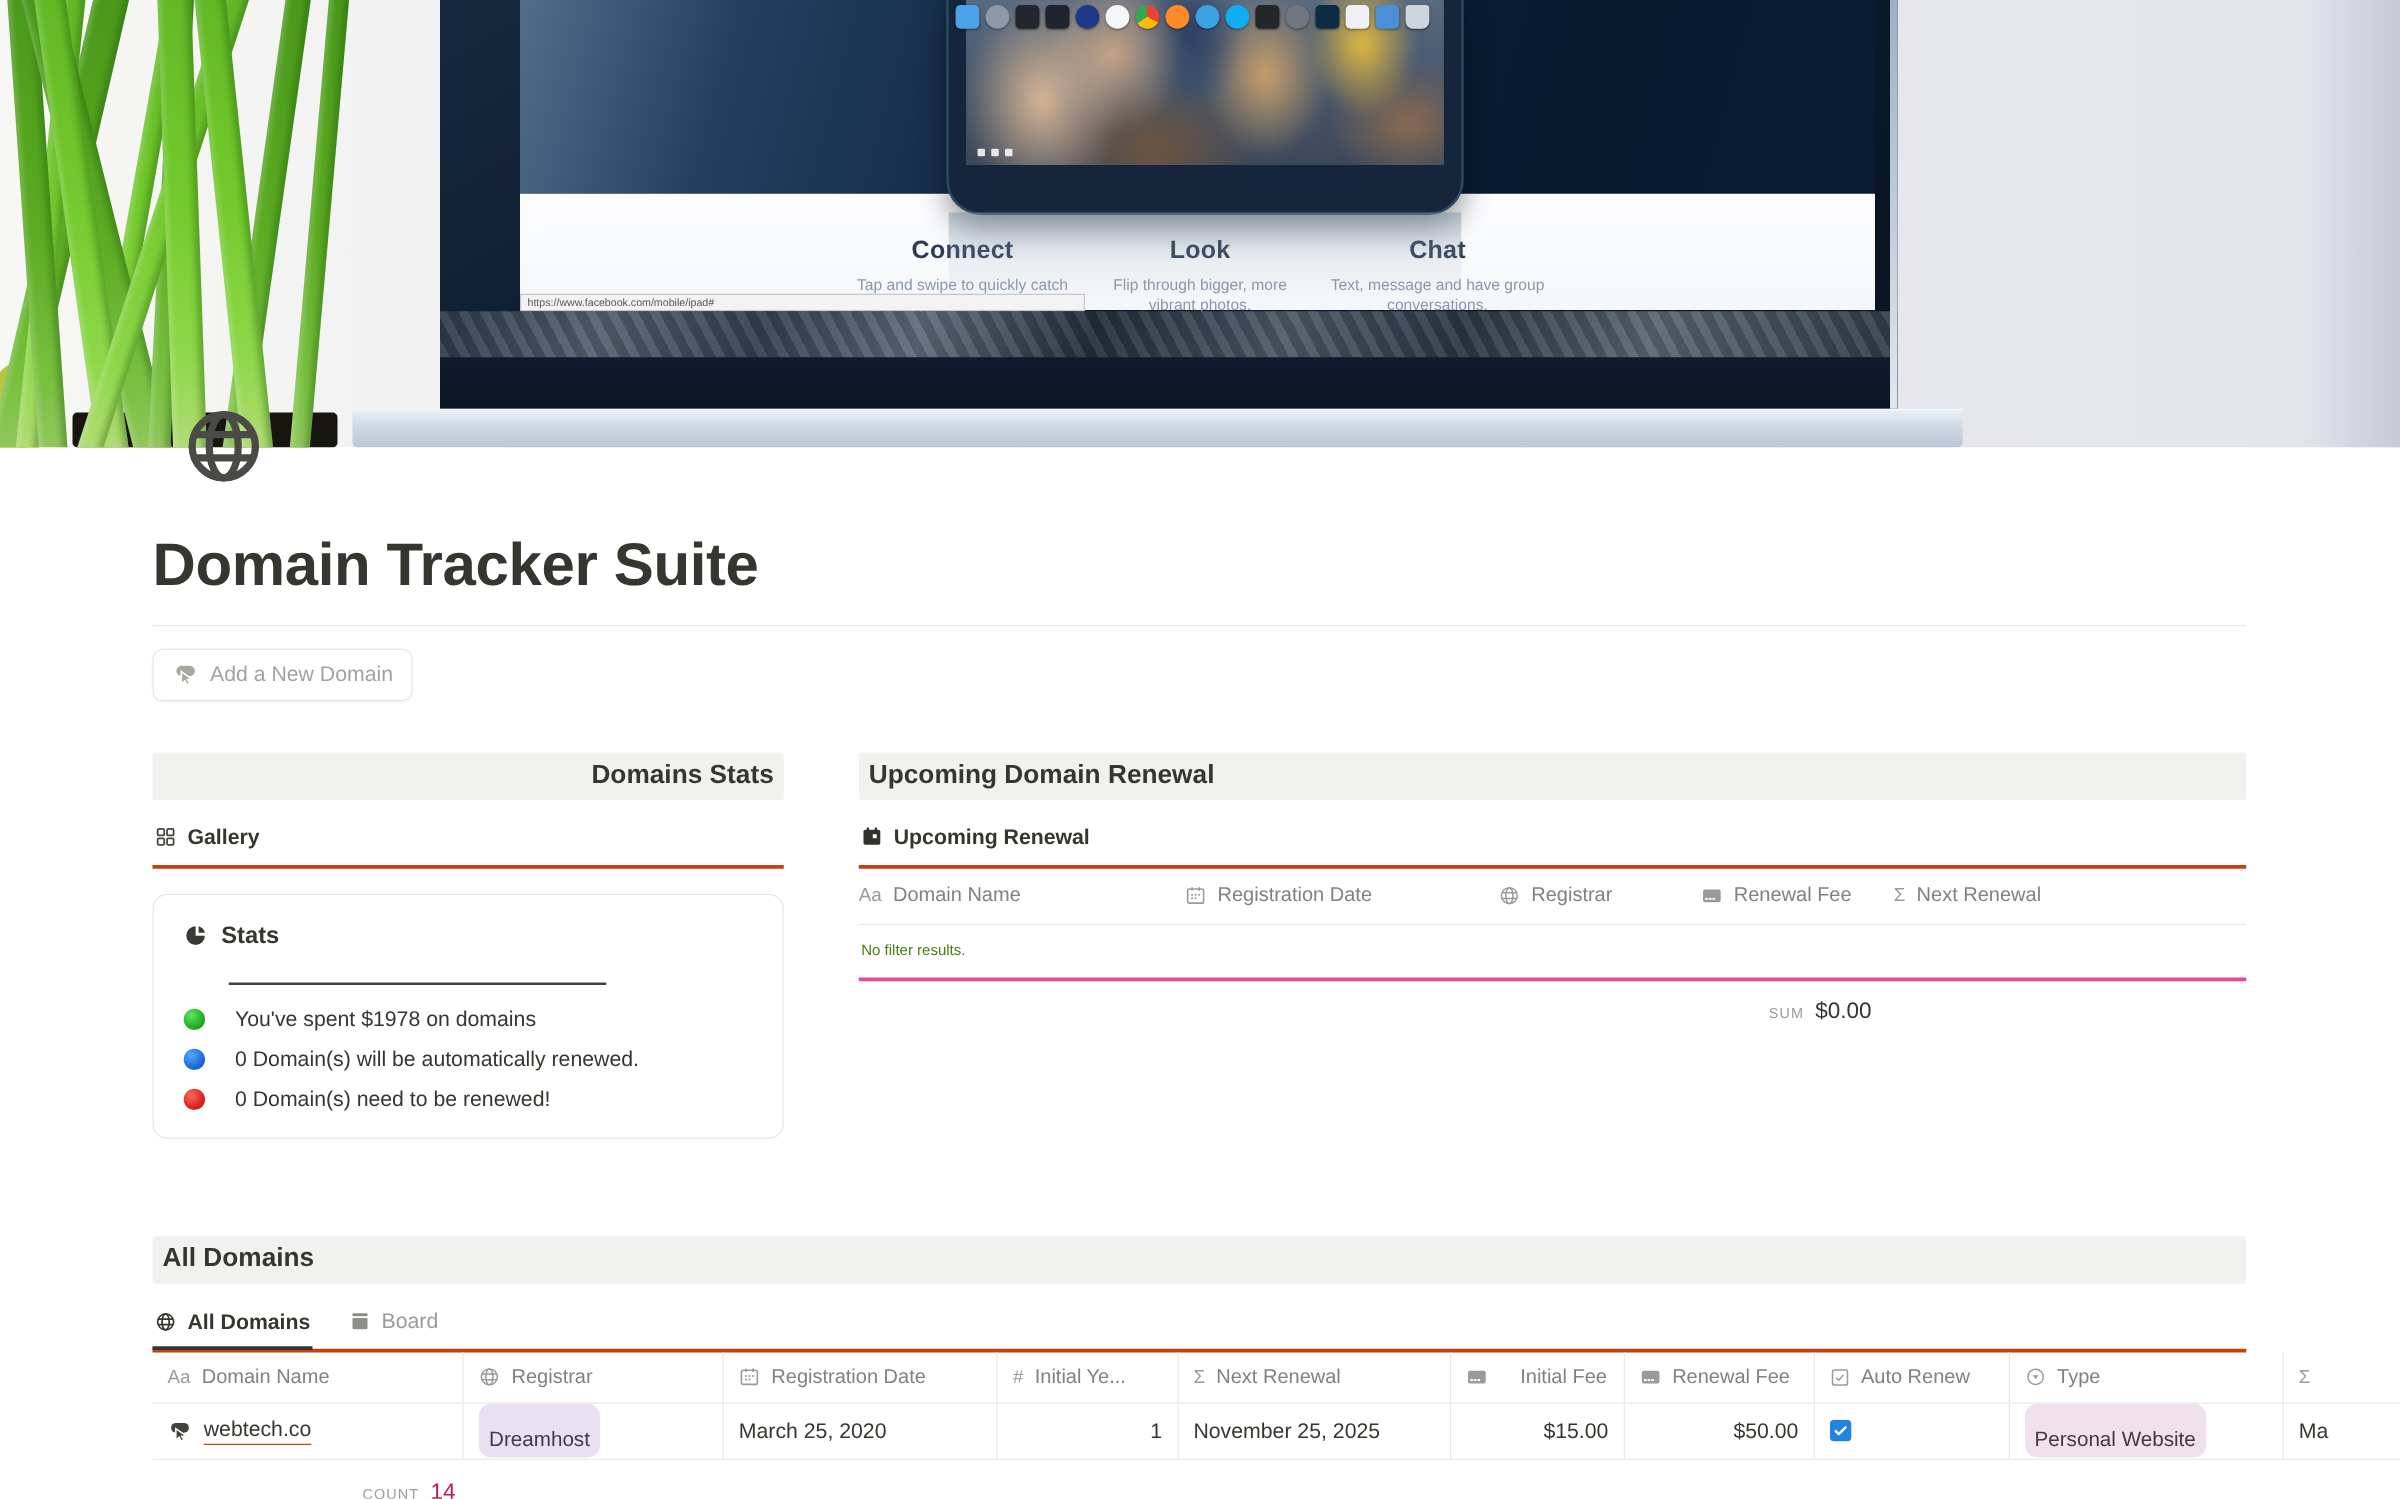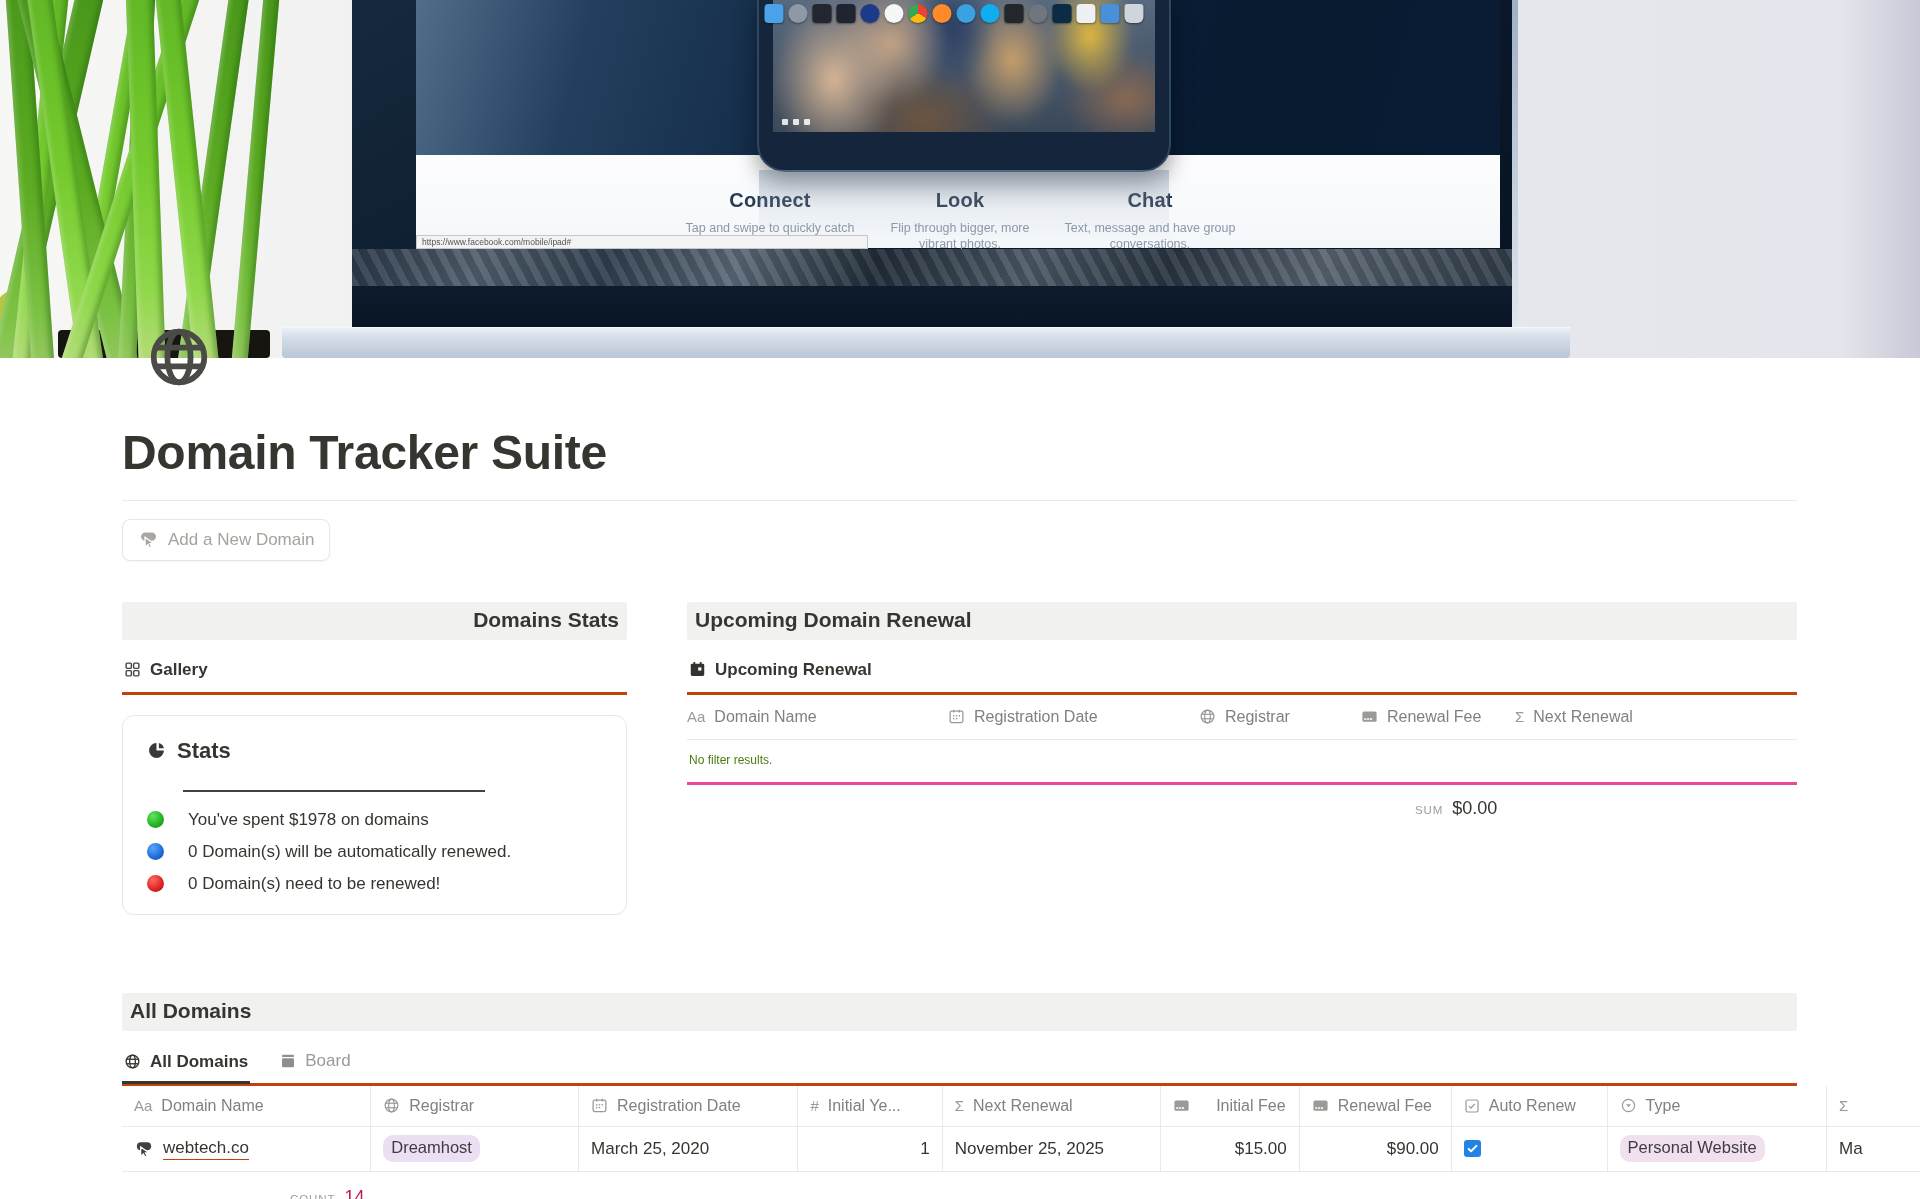--- a/index.html
+++ b/index.html
@@ -92,21 +92,21 @@
   .cols{display:flex;gap:60px;margin-top:41px;}
   .col-left{width:505px;flex:none;text-align:right;}
   .col-right{flex:1;min-width:0;}
   .sec-head{background:#f1f1ef;padding:6px 8px 8px;font-size:21px;font-weight:700;color:#37352f;border-radius:2px;}
   .view-tabs{display:flex;align-items:flex-end;gap:28px;margin-top:14px;border-bottom:3px solid #c2410c;}
   .vtab{display:inline-flex;gap:9px;align-items:center;padding:6px 2px 12px;font-size:17px;font-weight:600;color:#37352f;cursor:pointer;}
   .vtab.inactive{color:#9b9a97;font-weight:500;}
   .vtab.underlined{border-bottom:3px solid #37352f;padding-bottom:9px;margin-bottom:-1px;}
   
   .stats-card{margin-top:20px;border:1px solid #e8e7e4;border-radius:12px;padding:22px 24px 20px;box-shadow:0 1px 2px rgba(15,15,15,.02);}
-  .stats-title-row{display:flex;gap:11px;align-items:center;font-size:22px;font-weight:600;color:#37352f;}
+  .stats-title-row{display:flex;gap:11px;align-items:center;font-size:19px;font-weight:600;color:#37352f;}
   .stats-line{height:2px;background:#44423d;width:302px;margin:26px 0 18px 36px;}
   .stat-item{display:flex;align-items:center;gap:24px;margin-top:12px;font-size:17px;color:#37352f;}
   .dot{width:17px;height:17px;border-radius:50%;flex:none;}
   .dot-green{background:radial-gradient(circle at 35% 30%,#62e462,#1fae1f 62%,#128a12);}
   .dot-blue{background:radial-gradient(circle at 35% 30%,#58a6ff,#1b6ad6 62%,#0f4fb0);}
   .dot-red{background:radial-gradient(circle at 35% 30%,#ff6a5e,#dc2020 62%,#b01212);}
   
   .th-ico{color:#9b9a97;font-size:15px;line-height:1;flex:none;display:inline-flex;align-items:center;}
   .tbl-head{display:flex;height:44px;align-items:center;border-bottom:1px solid #e9e9e7;}
   .th{display:flex;gap:9px;align-items:center;font-size:16px;color:#83817c;box-sizing:border-box;white-space:nowrap;overflow:hidden;cursor:pointer;}
@@ -121,21 +121,21 @@
   .tr{display:flex;}
   .hrow{height:40px;border-bottom:1px solid #e9e9e7;}
   .drow{height:44px;border-bottom:1px solid #e9e9e7;}
   .cell{display:flex;align-items:center;gap:9px;box-sizing:border-box;padding:0 12px;border-right:1px solid #e9e9e7;white-space:nowrap;overflow:hidden;}
   .cell.last{border-right:none;}
   .hcell{font-size:16px;color:#83817c;cursor:pointer;}
   .dcell{font-size:17px;color:#37352f;cursor:pointer;}
   .num{justify-content:flex-end;}
   .c1{width:258px;}.c2{width:215px;}.c3{width:227px;}.c4{width:149px;}.c5{width:226px;}
   .c6{width:143px;gap:26px;}.c7{width:157px;}.c8{width:161px;}.c9{width:227px;}.c10{width:93px;flex:none;}
-  .pill{display:inline-block;padding:3px 8px 4px;border-radius:10px;font-size:16.5px;line-height:1.2;color:#403a45;text-align:right;}
+  .pill{display:inline-block;padding:20px 8px 4px;border-radius:10px;font-size:16.5px;line-height:1.2;color:#403a45;text-align:right;}
   .pill-purple{background:#ebdff4;}
   .pill-pink{background:#f1e1ee;}
   .title-cell-text{border-bottom:1px solid #c2410c;padding-bottom:1px;}
   .checkbox{width:17px;height:17px;border-radius:3px;background:#2383e2;display:inline-flex;align-items:center;justify-content:center;flex:none;cursor:pointer;}
   .count-row{padding:15px 0 0 168px;display:flex;gap:9px;align-items:baseline;cursor:pointer;}
   .count-val{font-size:18px;color:#be185d;}
   svg{display:block;}
 </style>
 </head>
 <body>
@@ -493,21 +493,21 @@
           <div class="cell dcell c4 num">
             <span>1</span>
           </div>
           <div class="cell dcell c5">
             <span>November 25, 2025</span>
           </div>
           <div class="cell dcell c6 num">
             <span>$15.00</span>
           </div>
           <div class="cell dcell c7 num">
-            <span>$90.00</span>
+            <span>$50.00</span>
           </div>
           <div class="cell dcell c8">
             <span class="checkbox">
               <svg width="13" height="13" viewBox="0 0 16 16" fill="none" stroke="#ffffff" stroke-width="2.4" stroke-linecap="round" stroke-linejoin="round">
                 <path d="M3.2 8.4 l3 3 L12.8 4.8"></path>
               </svg>
             </span>
           </div>
           <div class="cell dcell c9">
             <span class="pill pill-pink">Personal Website</span>

